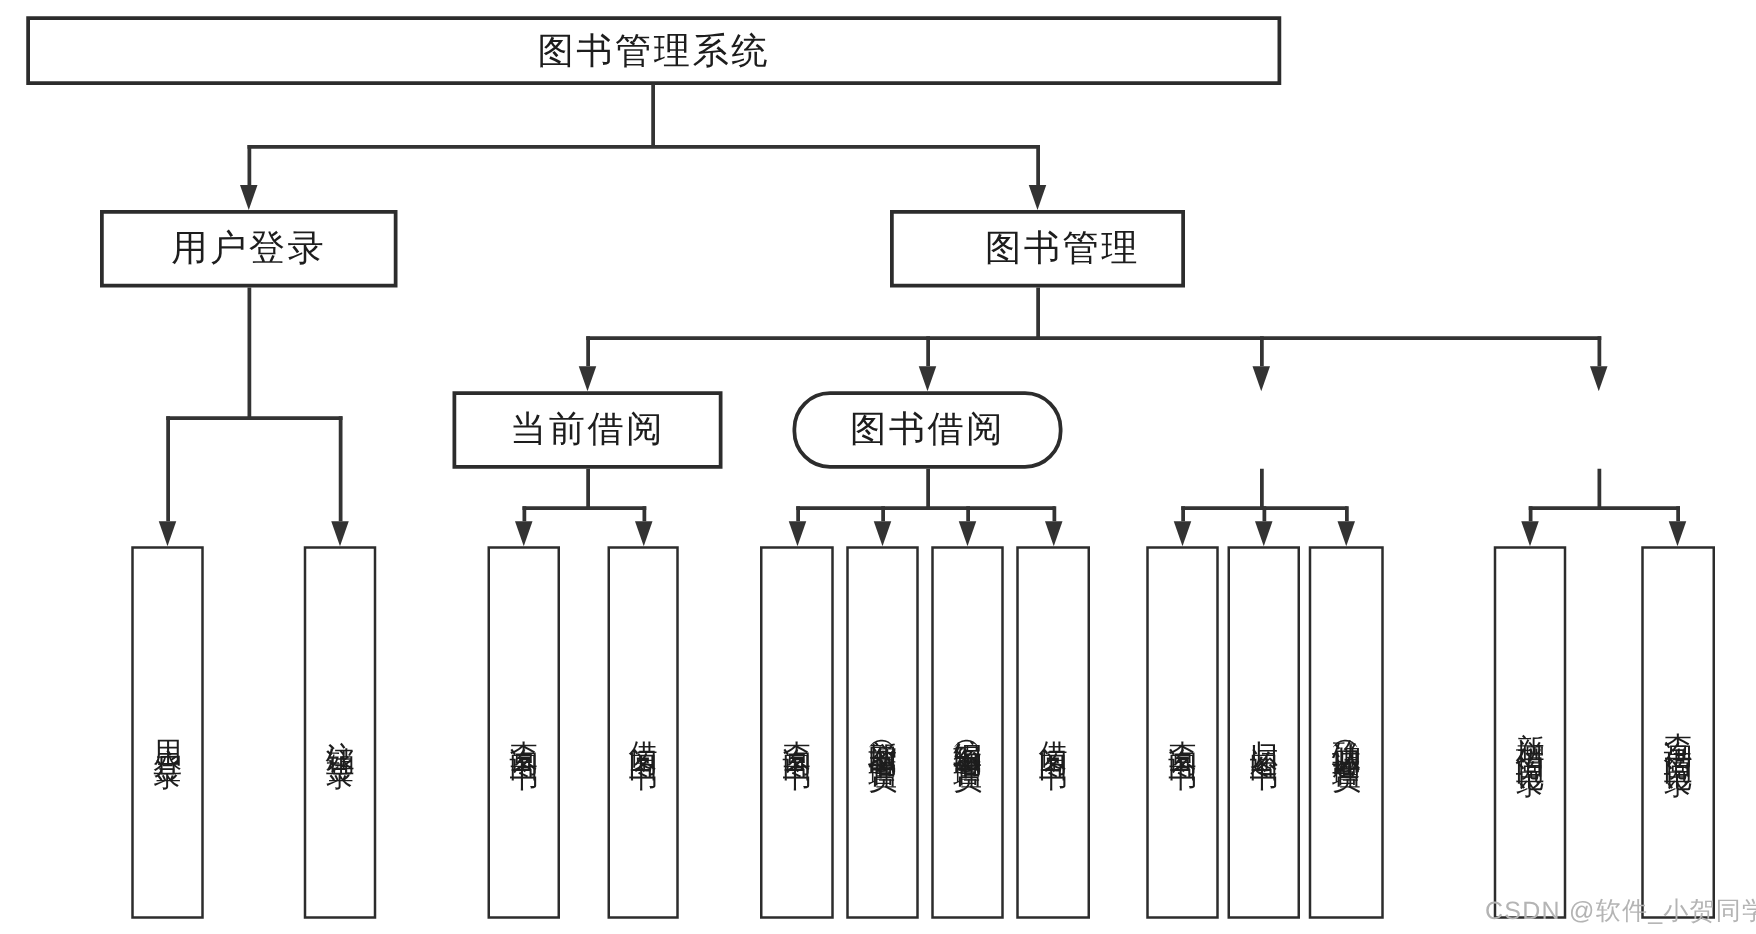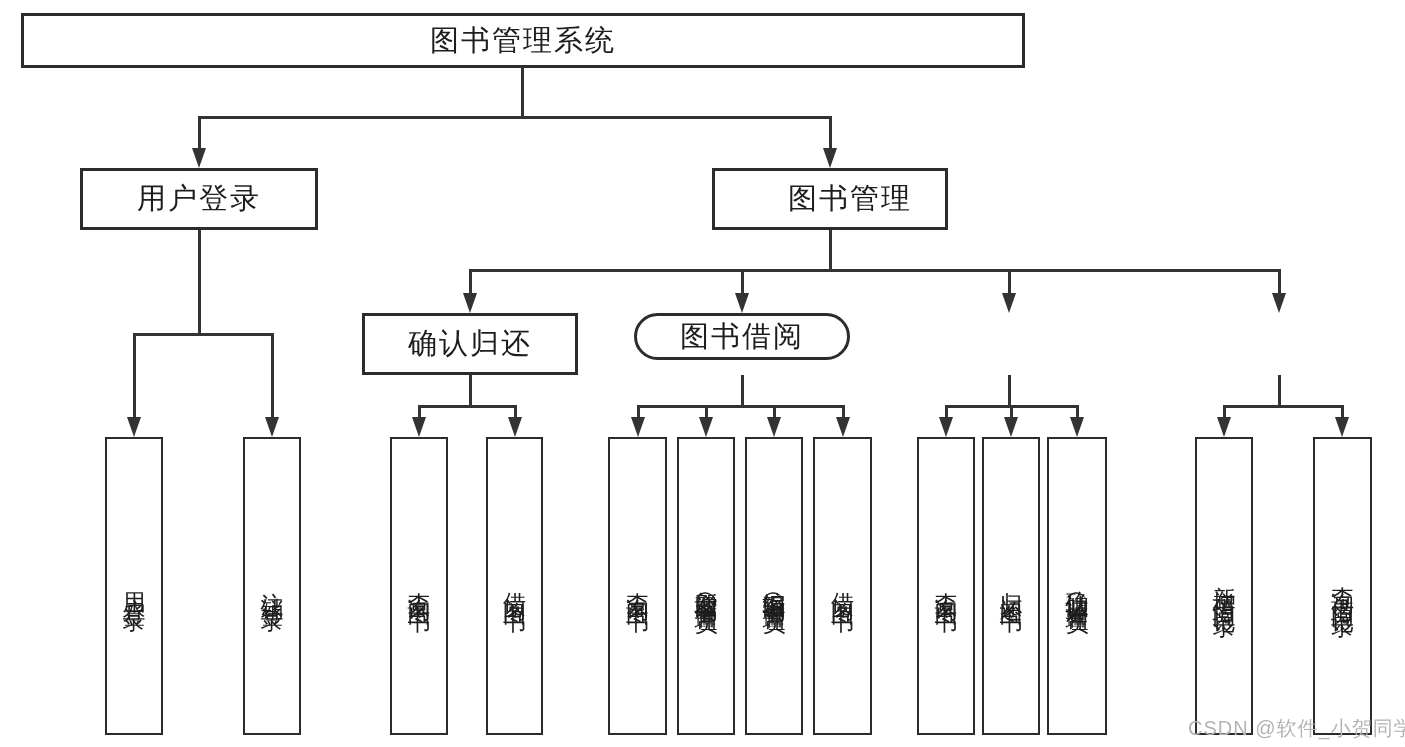--- a/index.html
+++ b/index.html
@@ -58,23 +58,23 @@
   </div>
 
   <div class="hnode" style="left:80px; top:168px; width:238px; height:62px;">
     <span>用户登录</span>
   </div>
   <div class="hnode" style="left:712px; top:168px; width:236px; height:62px;padding-left:40px;">
     <span>图书管理</span>
   </div>
 
   <div class="hnode" style="left:362px; top:313px; width:216px; height:62px;">
-    <span>确认归还</span>
+    <span>当前借阅</span>
   </div>
-  <div class="hnode" style="left:634px; top:313px; width:216px; height:47px;border-radius:30px;">
+  <div class="hnode" style="left:634px; top:313px; width:216px; height:62px;border-radius:30px;">
     <span>图书借阅</span>
   </div>
 
   <div class="vnode" style="left:105px; top:437px; width:58px; height:298px;">
     <span>用户登录</span>
   </div>
   <div class="vnode" style="left:243px; top:437px; width:58px; height:298px;">
     <span>注销登录</span>
   </div>
 

